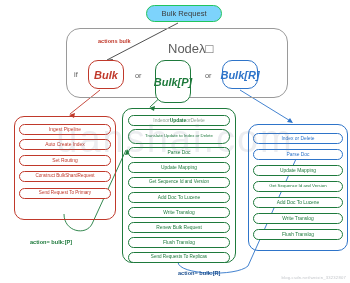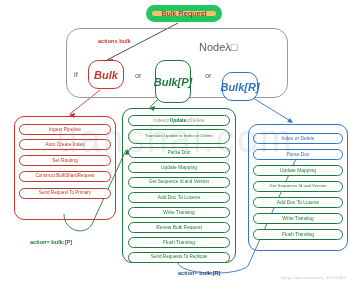--- a/index.html
+++ b/index.html
@@ -45,23 +45,23 @@
     z-index: 41;
   }
 
   
   #wires { position: absolute; left: 0; top: 0; width: 350px; height: 283px; z-index: 5; }
 
   
   .pill {
     position: absolute;
     box-sizing: border-box;
-    border: 6px solid #22c55e;
+    border: 1px solid #22c55e;
     border-radius: 11px;
-    background: #fdba74;
+    background: #7dd3fc;
     color: #3c3c3c;
     font-size: 7.6px;
     display: flex;
     align-items: center;
     justify-content: center;
     white-space: nowrap;
     z-index: 12;
   }
   #bulk-request {
     left: 146px; top: 5px; width: 76px; height: 17px;
@@ -73,25 +73,24 @@
     box-sizing: border-box;
     left: 66px; top: 28px; width: 222px; height: 70px;
     border: 1px solid #9a9a9a;
     border-radius: 14px;
     background: transparent;
     z-index: 8;
   }
   #node-title {
     position: absolute;
     left: 168px; top: 41px;
-    font-size: 11px;
+    font-size: 13px;
     color: #5d5d5d;
     white-space: nowrap;
     z-index: 13;
-    margin-left: 31px;
   }
   #actions-bulk-label {
     position: absolute;
     left: 98px; top: 38px;
     font-size: 5.6px;
     font-weight: bold;
     color: #c0392b;
     white-space: nowrap;
     z-index: 13;
   }
@@ -116,21 +115,21 @@
     align-items: center;
     justify-content: center;
     font-size: 11px;
     font-weight: bold;
     white-space: nowrap;
     z-index: 14;
     font-style: italic;
   }
   #chip-bulk    { left: 88px;  top: 60px; width: 36px; height: 29px; border: 1.6px solid #c0392b; color: #c0392b; }
   #chip-bulk-p  { left: 155px; top: 60px; width: 36px; height: 43px; border: 1.6px solid #1e7a3c; color: #1e7a3c; }
-  #chip-bulk-r  { left: 222px; top: 60px; width: 36px; height: 29px; border: 1.6px solid #2e74c9; color: #2e74c9; margin-top: 12px; }
+  #chip-bulk-r  { left: 222px; top: 60px; width: 36px; height: 29px; border: 1.6px solid #2e74c9; color: #2e74c9; }
 
   
   .panel {
     position: absolute;
     box-sizing: border-box;
     border-radius: 10px;
     background: transparent;
     z-index: 10;
   }
   #panel-primary-route { left: 14px;  top: 116px; width: 102px; height: 104px; border: 1.4px solid #c0392b; }

